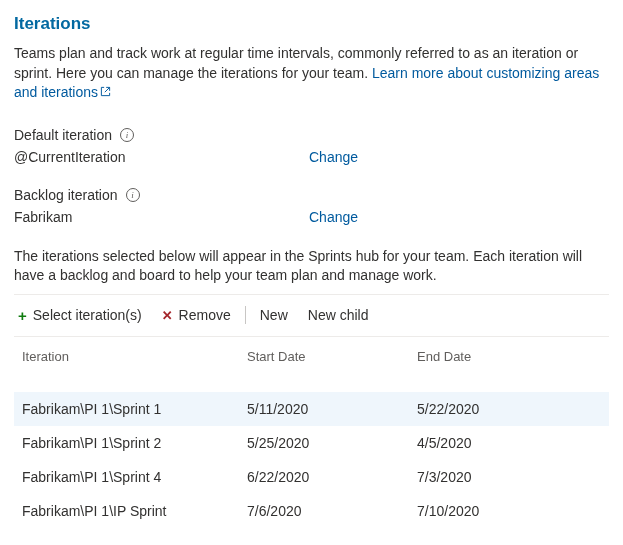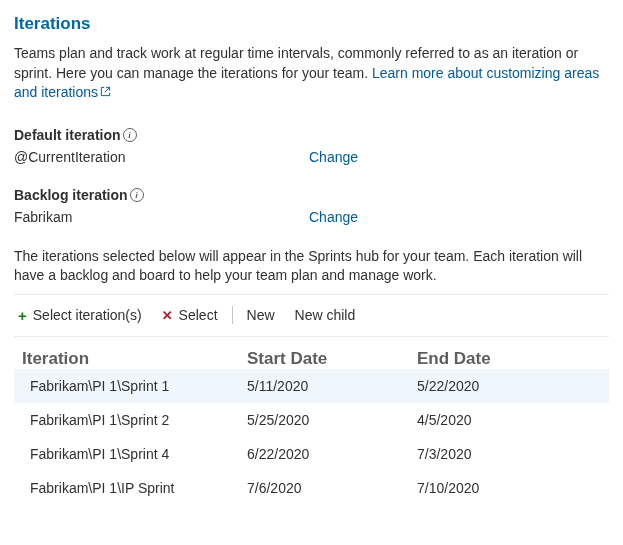--- a/index.html
+++ b/index.html
@@ -32,26 +32,26 @@
       text-decoration: none;
       cursor: pointer;
     }
     .ext-icon {
       display: inline-block;
       vertical-align: baseline;
       margin-left: 2px;
     }
     .section-label {
       font-size: 14px;
-      font-weight: 700;
+      font-weight: 400;
       color: #323130;
       margin-bottom: 6px;
       display: flex;
       align-items: center;
-      gap: 2px;
+      gap: 8px;
     }
     .info-icon {
       width: 14px;
       height: 14px;
       border: 1px solid #605e5c;
       border-radius: 50%;
       display: inline-flex;
       align-items: center;
       justify-content: center;
       font-size: 9px;
@@ -121,34 +121,34 @@
       font-weight: bold;
       font-size: 13px;
     }
     table {
       width: 100%;
       border-collapse: collapse;
       font-size: 14px;
     }
     thead th {
       text-align: left;
-      font-weight: 700;
+      font-weight: 400;
       color: #605e5c;
-      padding: 12px 8px 0 8px;
-      font-size: 17px;
+      padding: 12px 8px 28px 8px;
+      font-size: 13px;
     }
     thead th:first-child {
       padding-left: 8px;
     }
     tbody td {
       padding: 9px 8px;
       color: #323130;
     }
     tbody td:first-child {
-      padding-left: 16px;
+      padding-left: 8px;
     }
     tbody tr.selected {
       background: #eff6fc;
     }
     .col-iter { width: 225px; }
     .col-start { width: 170px; }
     .col-end { width: auto; }
   </style>
 </head>
 <body>
@@ -183,21 +183,21 @@
 
 <p class="sub-description">The iterations selected below will appear in the Sprints hub for your team. Each iteration will have a backlog and board to help your team plan and manage work.</p>
 
 <div class="toolbar">
   <button class="toolbar-btn">
     <span class="plus-icon">+</span>
     <span>Select iteration(s)</span>
   </button>
   <button class="toolbar-btn">
     <span class="x-icon">✕</span>
-    <span>Select</span>
+    <span>Remove</span>
   </button>
   <div class="toolbar-sep"></div>
   <button class="toolbar-btn">
     <span>New</span>
   </button>
   <button class="toolbar-btn">
     <span>New child</span>
   </button>
 </div>
 

